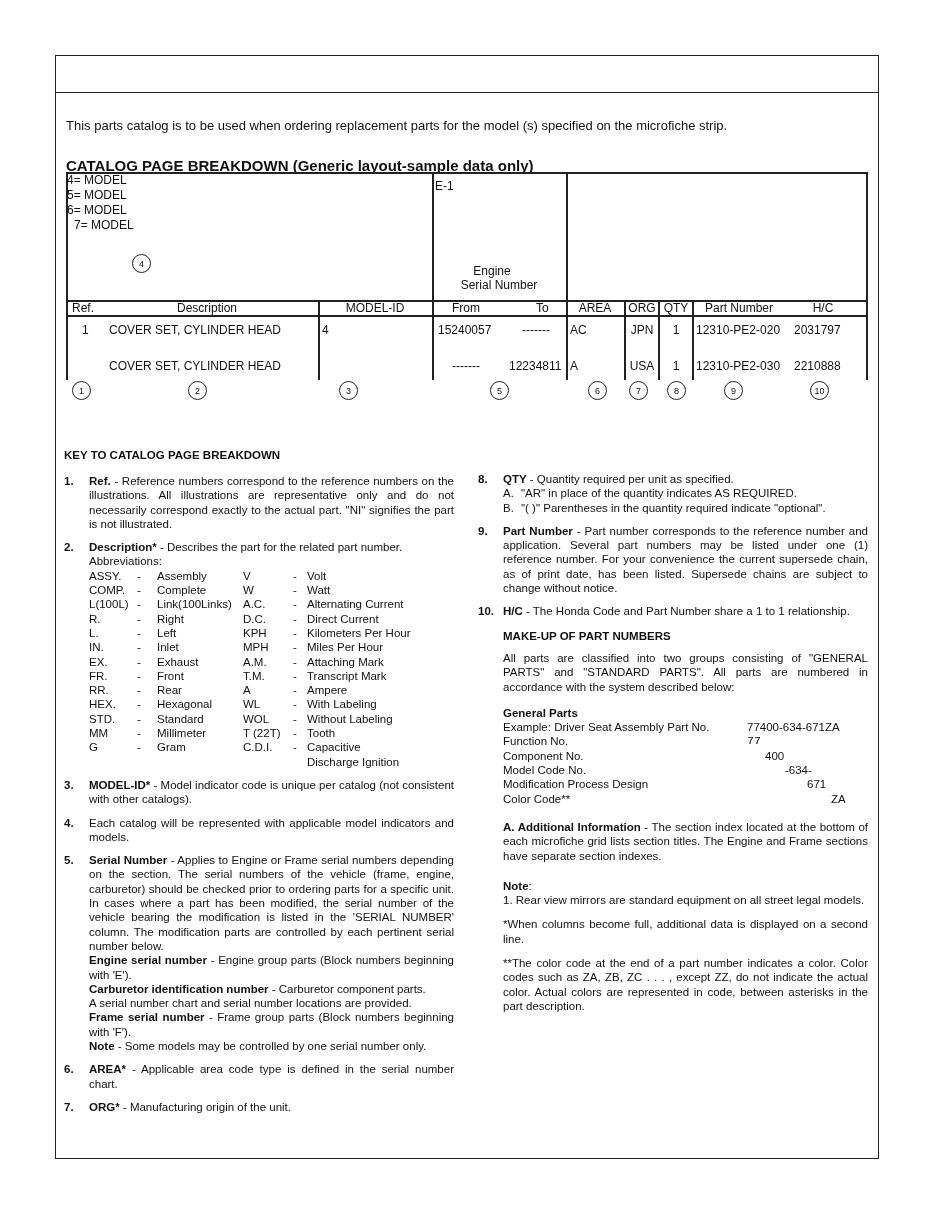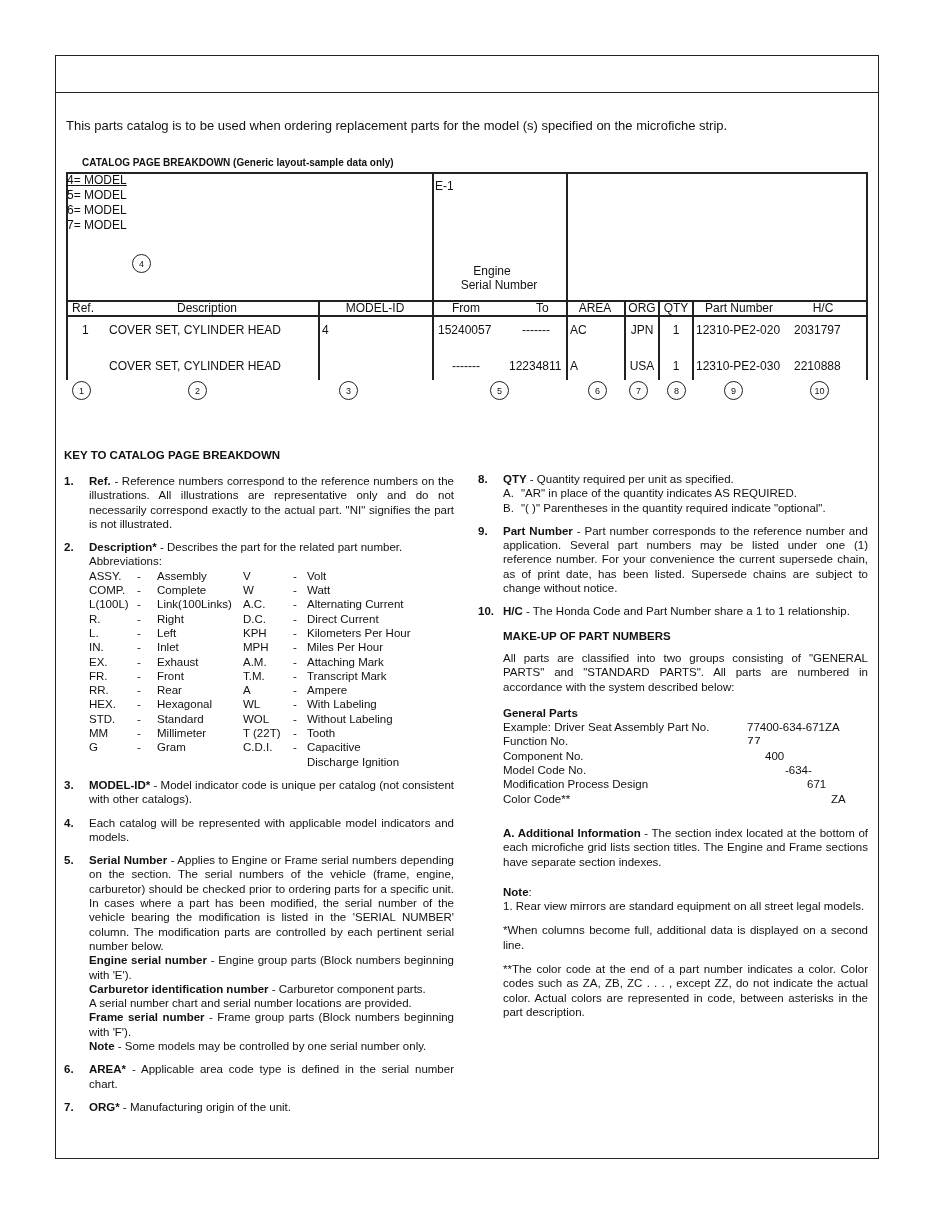--- a/index.html
+++ b/index.html
@@ -3,21 +3,21 @@
 <meta charset="utf-8">
 <style>
   html, body { margin: 0; padding: 0; background: #ffffff; }
   body { width: 935px; height: 1210px; position: relative; overflow: hidden;
          font-family: "Liberation Sans", sans-serif; color: #111; }
   .frame { position: absolute; left: 55px; top: 55px; width: 824px; height: 1104px;
            border: 1.5px solid #222; box-sizing: border-box; }
   .frame-divider { position: absolute; left: 55px; top: 92px; width: 824px; height: 0;
                    border-top: 1.5px solid #222; }
   .intro { position: absolute; left: 66px; top: 118px; font-size: 13px; }
-  .cat-heading { position: absolute; left: 66px; top: 157px; font-size: 10px; font-weight: bold; margin-left: 16px; }
+  .cat-heading { position: absolute; left: 66px; top: 157px; font-size: 15px; font-weight: bold; }
 
   
   .bd { position: absolute; left: 66px; top: 172px; width: 802px; height: 208px; font-size: 12px; }
   .bd .line { position: absolute; background: #222; }
   .bd .txt { position: absolute; white-space: nowrap; }
   .circ { position: absolute; width: 19px; height: 19px; border: 1.3px solid #222; border-radius: 50%;
           font-size: 9px; display: flex; align-items: center; justify-content: center; box-sizing: border-box; background:#fff; }
 
   .key-heading { position: absolute; left: 64px; top: 449px; font-size: 11.5px; font-weight: bold; }
   .col { position: absolute; font-size: 11.5px; line-height: 14.3px; }
@@ -52,24 +52,24 @@
   <div class="line" style="left:800px;top:0;width:1.5px;height:208px;"></div>
   <div class="line" style="left:366px;top:0;width:1.5px;height:208px;"></div>
   <div class="line" style="left:500px;top:0;width:1.5px;height:208px;"></div>
   <div class="line" style="left:0;top:128px;width:802px;height:1.5px;"></div>
   <div class="line" style="left:0;top:143px;width:802px;height:1.5px;"></div>
   <div class="line" style="left:252px;top:128px;width:1.5px;height:80px;"></div>
   <div class="line" style="left:558px;top:128px;width:1.5px;height:80px;"></div>
   <div class="line" style="left:592px;top:128px;width:1.5px;height:80px;"></div>
   <div class="line" style="left:626px;top:128px;width:1.5px;height:80px;"></div>
 
-  <div class="txt" style="left:1px;top:1px;text-decoration:underline;">4= MODEL</div>
+  <div class="txt" style="left:1px;top:1px;">4= MODEL</div>
   <div class="txt" style="left:1px;top:16px;">5= MODEL</div>
   <div class="txt" style="left:1px;top:31px;">6= MODEL</div>
-  <div class="txt" style="left:1px;top:46px;">7= MODEL</div>
+  <div class="txt" style="left:8px;top:46px;">7= MODEL</div>
   <div class="circ" style="left:66px;top:82px;">4</div>
 
   <div class="txt" style="left:369px;top:7px;">E-1</div>
   <div class="txt" style="left:366px;top:92px;width:120px;text-align:center;">Engine</div>
   <div class="txt" style="left:366px;top:106px;width:134px;text-align:center;">Serial Number</div>
 
   <div class="txt" style="left:6px;top:129px;">Ref.</div>
   <div class="txt" style="left:30px;top:129px;width:222px;text-align:center;">Description</div>
   <div class="txt" style="left:252px;top:129px;width:114px;text-align:center;">MODEL-ID</div>
   <div class="txt" style="left:386px;top:129px;">From</div>
@@ -271,21 +271,21 @@
 
   <div class="item">
     <span class="num">10.</span>
     <div class="body"><span class="b">H/C</span><span> - The Honda Code and Part Number share a 1 to 1 relationship.</span></div>
   </div>
 
   <div style="padding-left:25px;">
     <div class="mk-heading">MAKE-UP OF PART NUMBERS</div>
     <div class="para">All parts are classified into two groups consisting of  "GENERAL PARTS" and "STANDARD PARTS". All parts are numbered in accordance with the system described below:</div>
     <div class="b" style="margin-top:12px;">General Parts</div>
-    <div id="gp-rows" style="margin-bottom:20px;">
+    <div id="gp-rows" style="margin-bottom:14px;">
         <div class="gp-row">
           <span class="lbl">Example: Driver Seat Assembly Part No.</span>
           <span class="val" style="padding-left: 0px;">77400-634-671ZA</span>
         </div>
         <div class="gp-row">
           <span class="lbl">Function No.</span>
           <span class="val" style="padding-left: 0px; font-family: Liberation Mono, monospace;">77</span>
         </div>
         <div class="gp-row">
           <span class="lbl">Component No.</span>

